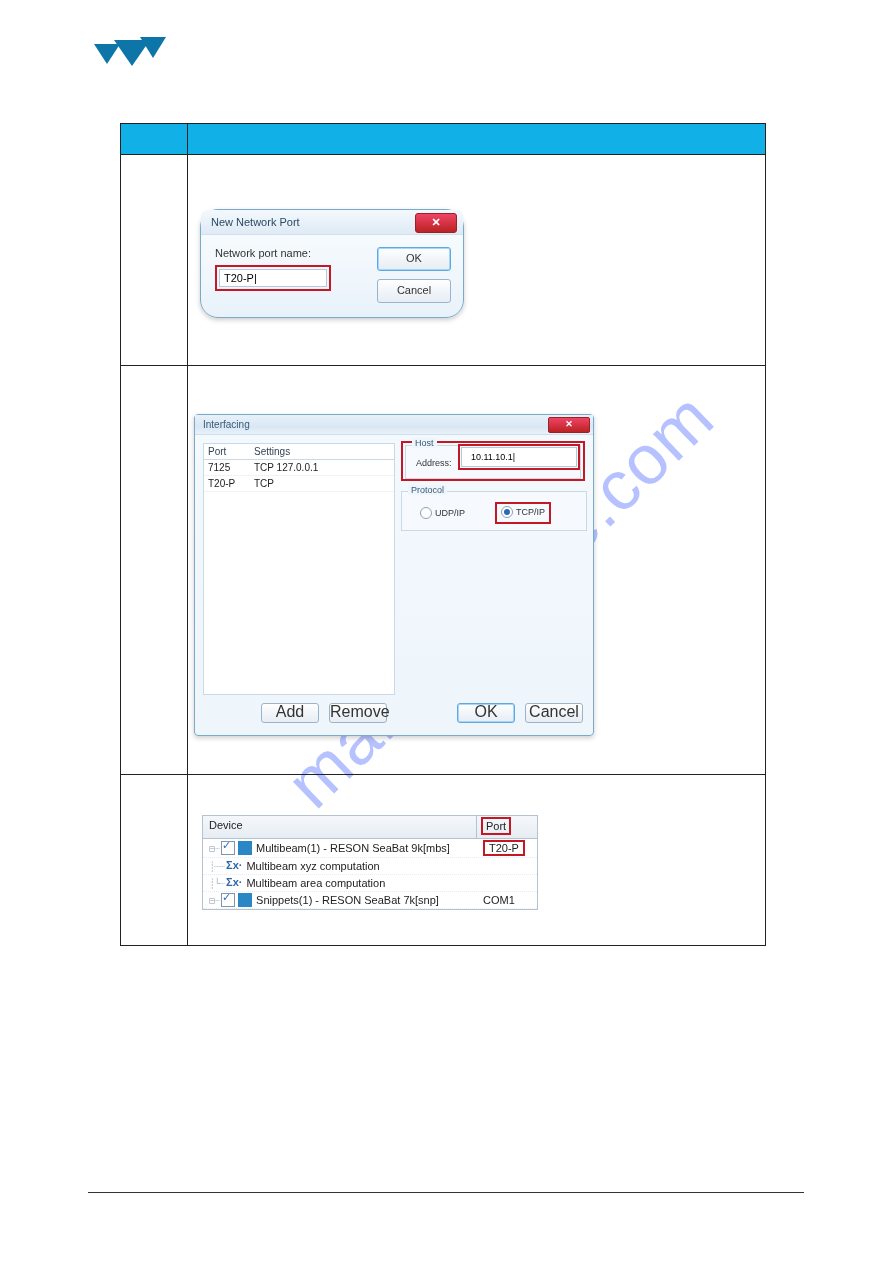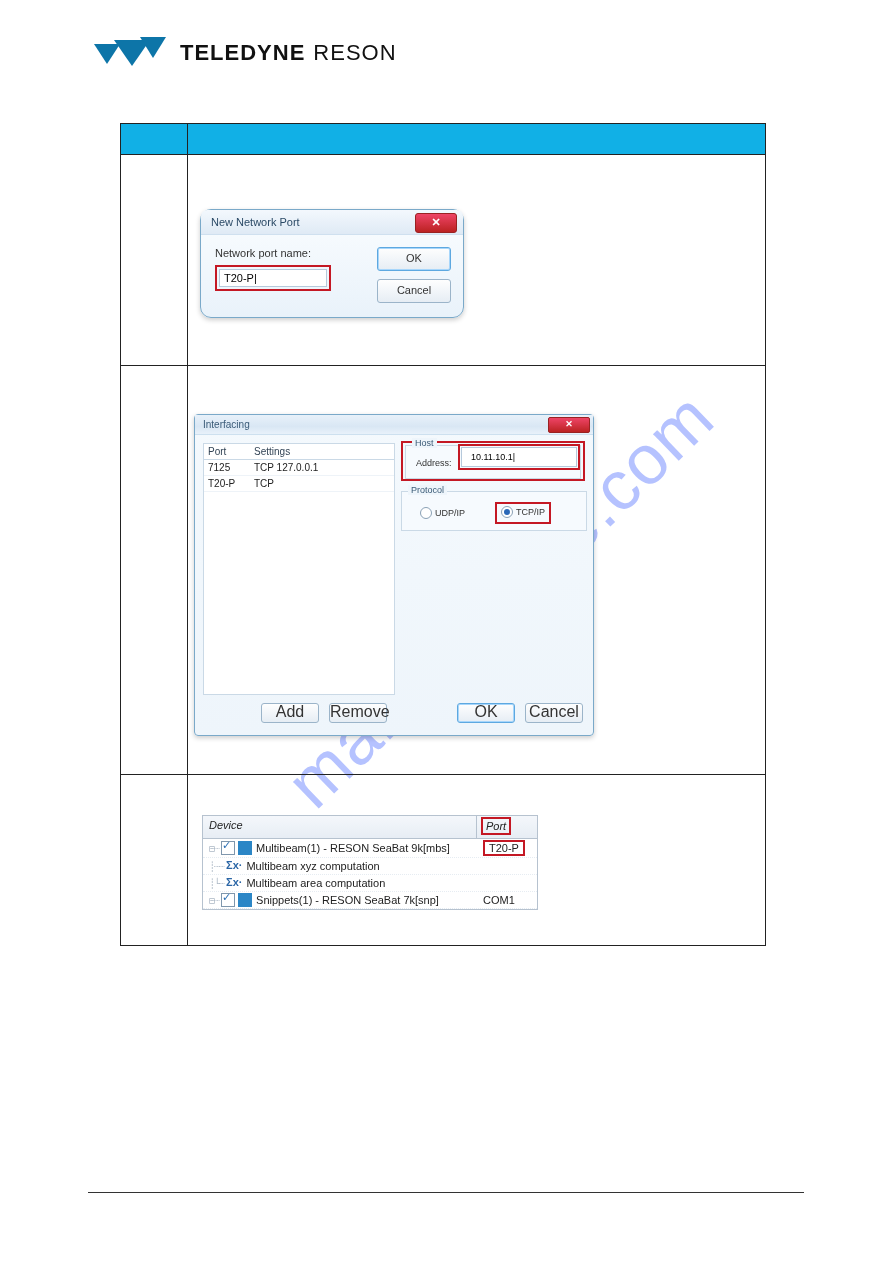--- a/index.html
+++ b/index.html
@@ -77,21 +77,21 @@
   .row3 .cell { height: 170px; }
   .cell { position: relative; padding: 0; }
 
   
   .dlg1 {
     position: absolute;
     top: 54px;
     left: 12px;
     width: 262px;
     border: 1px solid #7aa9c9;
-    border-radius: 11px;
+    border-radius: 18px;
     background: linear-gradient(#fafdff, #e9f2fa);
     box-shadow: 0 2px 5px rgba(0,0,0,.2);
     font-size: 11px;
   }
   .dlg1-title {
     background: linear-gradient(#f3f8fd,#dfeaf5);
     border-bottom: 1px solid #cfe0ef;
     padding: 6px 10px;
     border-radius: 6px 6px 0 0;
     position: relative;
@@ -261,21 +261,20 @@
   .panel3 {
     position:absolute; top: 40px; left: 14px;
     width: 334px;
     border: 1px solid #b6c2cf;
     background:#fff;
     font-size: 11px;
   }
   .p3-head {
     display:flex; border-bottom:1px solid #b6c2cf;
     background: linear-gradient(#f4f7fb,#e7edf4);
-    font-style: italic;
   }
   .p3-h1 { flex:1; padding: 3px 6px; border-right:1px solid #b6c2cf;}
   .p3-h2 { width: 52px; padding:3px 4px; text-align:left; }
   .p3-port-hl { border:2px solid #c41824; padding:1px 3px; display:inline-block; margin-top:-2px;}
   .p3-row {
     display:flex; align-items:center;
     padding: 1px 2px 1px 6px;
     border-bottom: 1px dotted #e6ecf2;
   }
   .p3-tree-prefix { color:#adb9c6; font-family: monospace; letter-spacing:-1px; margin-right:2px; font-size:10px;}
@@ -296,24 +295,20 @@
 </head>
 <body>
 
 <div class="logo-wrap">
   <div class="logo-mark">
     <svg viewBox="0 0 76 38">
       <polygon points="4,10 30,10 17,30" fill="#0d75a8"></polygon>
       <polygon points="24,6 60,6 42,32" fill="#0d75a8"></polygon>
       <polygon points="50,3 76,3 63,24" fill="#0d75a8"></polygon>
     </svg>
-  </div>
-  <div class="logo-text">
-    <span class="logo-bold">TELEDYNE</span>
-    <span class="logo-light">RESON</span>
   </div>
 </div>
 
 <div class="watermark">manualshive.com</div>
 
 <table class="doc-table">
   <thead>
     <tr>
       <th class="col-left"></th>
       <th></th>

